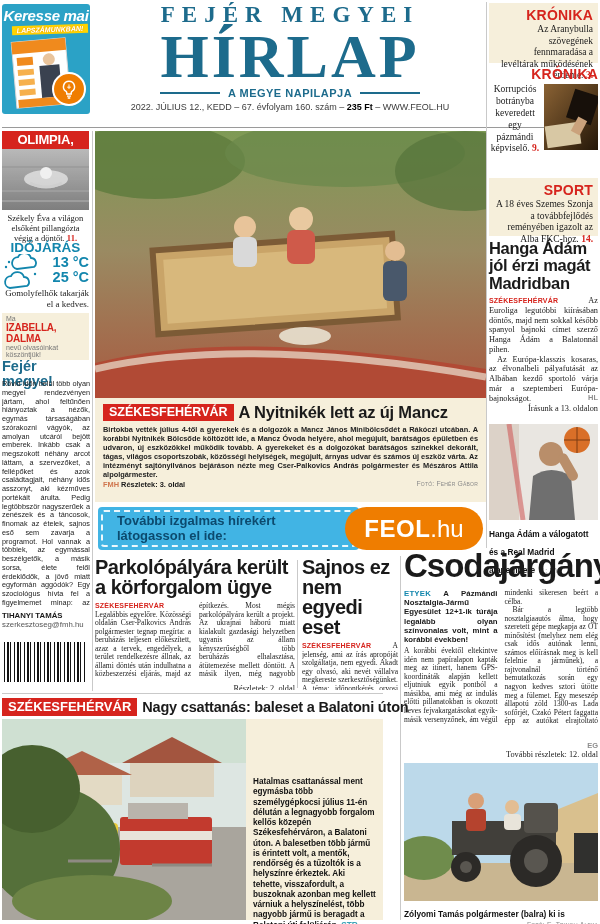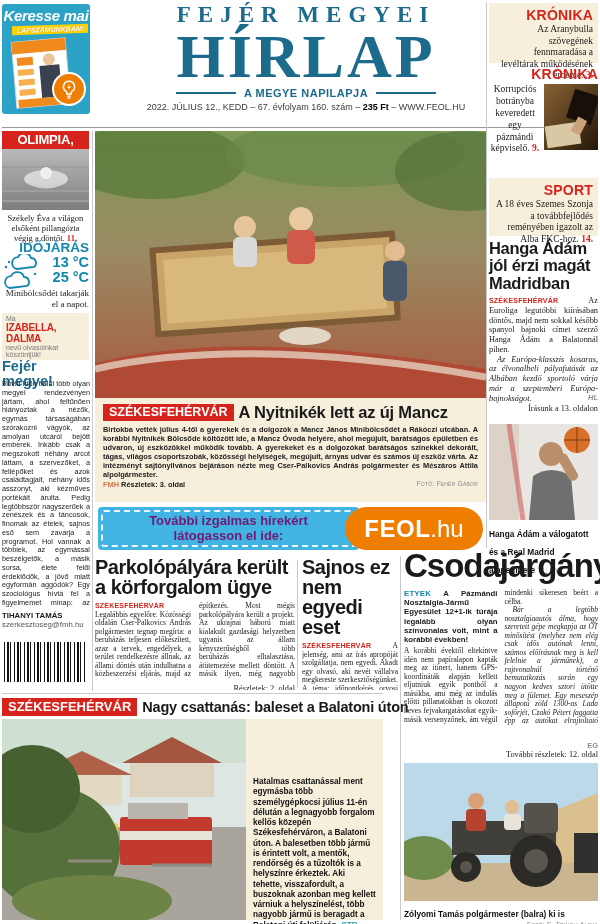--- a/index.html
+++ b/index.html
@@ -18,21 +18,21 @@
   .promo{top:4px;left:2px;width:88px;height:110px;background:#2ba2c6;border-radius:3px;}
   .promo-title{font-size:15px;font-weight:bold;font-style:italic;color:#fff;text-align:center;padding-top:3px;letter-spacing:-.3px;}
   .promo-ribbon{position:absolute;top:21px;left:10px;right:2px;background:#ffd400;color:#fff;
     font-size:7px;font-weight:bold;font-style:italic;text-align:center;padding:1px 0;
     transform:rotate(-2deg);text-shadow:0 0 2px #e98a00;}
   .promo-mag{position:absolute;top:32px;left:8px;}
   .promo-badge{position:absolute;right:4px;bottom:8px;width:34px;height:34px;border-radius:50%;
     background:var(--orange);border:2px solid #fff;display:flex;align-items:center;justify-content:center;}
 
   
-  .mast{top:2px;left:114px;width:384px;text-align:center;color:var(--teal);}
+  .mast{top:2px;left:98px;width:384px;text-align:center;color:var(--teal);}
   .mast-over{font-family:"Liberation Serif",serif;font-weight:bold;font-size:23px;letter-spacing:7px;}
   .mast-title{font-family:"Liberation Serif",serif;font-weight:bold;font-size:62px;line-height:.92;letter-spacing:3px;}
   .mast-sub{display:flex;align-items:center;gap:8px;justify-content:center;margin-top:2px;}
   .mast-sub .line{flex:0 0 60px;height:2px;background:var(--teal);}
   .mast-sub-text{font-size:11px;font-weight:bold;color:var(--teal);letter-spacing:.5px;}
   .dateline{font-size:9px;color:#3c3c3c;margin-top:3px;}
   .dateline b{color:#000;}
   .hr-top{top:127px;left:2px;width:596px;height:1px;background:#9a9a9a;}
 
   
@@ -49,29 +49,29 @@
   .k2-text{font-family:"Liberation Serif",serif;font-size:9.5px;line-height:1.25;text-align:center;width:52px;}
   .hanga{left:489px;width:109px;top:240px;}
   .hanga-title{font-size:16.5px;font-weight:bold;line-height:1.05;letter-spacing:-.3px;}
   .art-body{font-family:"Liberation Serif",serif;font-size:8.3px;line-height:1.18;text-align:justify;}
   .kicker{color:var(--red);font-weight:bold;font-family:"Liberation Sans",sans-serif;font-size:7px;letter-spacing:.2px;}
   .kicker-teal{color:var(--teal-bright);}
   .byline{color:#8d8d8d;font-weight:bold;font-size:7.5px;font-family:"Liberation Sans",sans-serif;}
   .more{font-family:"Liberation Serif",serif;font-size:8.3px;}
   .photo-caption{font-size:8.3px;font-weight:bold;line-height:1.15;color:#111;}
   .credit{font-size:6.8px;color:#8a8a8a;font-variant:small-caps;letter-spacing:.2px;font-weight:normal;}
-  .indent{text-indent:8px;font-style:italic;}
+  .indent{text-indent:8px;}
 
   
   .oli-label{top:131px;left:2px;width:87px;background:var(--red);color:#fff;font-weight:bold;
     font-size:13px;text-align:center;padding:1px 0;letter-spacing:-.2px;}
   .oli-photo{top:149px;left:2px;width:87px;height:61px;}
   .oli-cap{top:213px;left:2px;width:87px;font-family:"Liberation Serif",serif;font-size:8.5px;line-height:1.2;text-align:center;}
   .weather{top:240px;left:2px;width:87px;text-align:right;color:var(--teal-bright);}
-  .w-label{font-weight:bold;font-size:13.5px;}
+  .w-label{font-weight:bold;font-size:13.5px;text-align:center;}
   .w-temp{font-weight:bold;font-size:14.5px;line-height:1.05;}
   .w-icon{position:absolute;left:0;top:14px;}
   .w-desc{top:288px;left:2px;width:87px;font-family:"Liberation Serif",serif;font-size:9px;line-height:1.2;text-align:right;color:#222;}
   .namesday{top:313px;left:2px;width:87px;background:var(--beige);padding:2px 4px;}
   .nd-prefix{font-size:7px;color:#777;}
   .nd-names{font-size:10px;font-weight:bold;color:var(--red);letter-spacing:-.2px;}
   .nd-suffix{font-size:7px;color:#777;}
   .ed-title{top:344px;left:2px;width:87px;color:var(--teal);font-weight:bold;font-size:14.5px;line-height:1.05;}
   .ed-body{top:380px;left:2px;width:88px;height:228px;font-size:7.3px;line-height:1.2;text-align:justify;overflow:hidden;color:#222;}
   .ed-author{top:611px;left:2px;width:87px;font-size:7.8px;font-weight:bold;}
@@ -85,21 +85,21 @@
   .redbox{display:inline-block;background:var(--red);color:#fff;font-weight:bold;font-size:12.5px;padding:1px 6px 2px;margin-right:5px;vertical-align:middle;}
   .main-title{display:inline-block;font-size:16.5px;font-weight:bold;letter-spacing:-.2px;vertical-align:middle;}
   .main-body{font-size:7.4px;font-weight:bold;line-height:1.22;text-align:justify;margin-top:3px;color:#222;}
   .main-foot{margin-top:1px;font-size:7.4px;font-weight:bold;display:flex;justify-content:space-between;}
   .fmh{color:#d0764e;}
 
   
   .feol{top:507px;left:98px;width:385px;height:43px;display:flex;}
   .feol-left{flex:1;background:var(--blue);border-radius:4px;display:flex;align-items:center;justify-content:center;}
   .feol-left-inner{border:2px dashed rgba(255,255,255,.9);border-radius:3px;margin:3px;padding:2px 14px;
-    color:#701a75;font-weight:bold;font-size:13px;text-align:center;line-height:1.15;flex:1;align-self:stretch;
+    color:#0c4a6e;font-weight:bold;font-size:13px;text-align:left;line-height:1.15;flex:1;align-self:stretch;
     display:flex;align-items:center;justify-content:center;}
   .feol-right{flex:0 0 138px;background:var(--orange);border-radius:24px;margin-left:-14px;
     display:flex;align-items:center;justify-content:center;color:#fff;font-size:24px;}
   .feol-right b{font-weight:bold;letter-spacing:.5px;}
 
   
   .art-title{font-size:20px;font-weight:bold;line-height:1.0;letter-spacing:-.5px;}
   .parkolo{top:557px;left:95px;width:200px;height:133px;}
   .parkolo .flow{margin-top:5px;height:82px;column-count:2;column-gap:8px;overflow:hidden;}
   .flow-p{font-family:"Liberation Serif",serif;font-size:7.5px;line-height:1.14;text-align:justify;}
@@ -236,21 +236,21 @@
     <div class="w-temp">13 °C</div>
     <div class="w-temp">25 °C</div>
     <svg class="w-icon" width="38" height="36" viewBox="0 0 38 36">
       <path d="M9 14a6 6 0 0 1 1-11.9A7 7 0 0 1 23 3a5 5 0 0 1 3 9z" fill="none" stroke="#1286ad" stroke-width="1.8" transform="translate(6 1)"></path>
       <path d="M8 32a6 6 0 0 1 1-11.9A7 7 0 0 1 22 21a5 5 0 0 1 3 9z" fill="none" stroke="#1286ad" stroke-width="1.8" transform="translate(0 2)"></path>
       <circle cx="7" cy="8" r="1.2" fill="#1286ad"></circle>
         <circle cx="4" cy="13" r="1.2" fill="#1286ad"></circle>
         <circle cx="33" cy="20" r="1.2" fill="#1286ad"></circle>
     </svg>
   </div>
-  <div class="abs w-desc">Minibölcsődét takarják el a napot.</div>
+  <div class="abs w-desc">Gomolyfelhők takarják el a kedves.</div>
 
   <div class="abs ed-title">Jó reggelt, Fejér megye!</div>
 
   <div class="abs namesday">
     <div class="nd-prefix">Ma</div>
     <div class="nd-names">IZABELLA, DALMA</div>
     <div class="nd-suffix">nevű olvasóinkat köszöntjük!</div>
   </div>
   <div class="abs ed-body">Rövid időn belül több olyan megyei rendezvényen jártam, ahol feltűnően hiányoztak a nézők, egymás társaságában szórakozni vágyók, az amolyan utcáról bejött emberek. Inkább csak a megszokott néhány arcot láttam, a szervezőket, a fellépőket és azok családtagjait, néhány idős asszonyt, aki kézműves portékáit árulta. Pedig legtöbbször nagyszerűek a zenészek és a táncosok, finomak az ételek, sajnos eső sem zavarja a programot. Hol vannak a többiek, az egymással beszélgetők, a másik sorsa, élete felől érdeklődők, a jövő miatt egyformán aggódók? Egy szociológus hívta fel a figyelmemet minap: az igazi, erős közösségekre, az egymásra figyelésre a következő időszakban, egy elhúzódó háborús válság idején nagyobb szükségünk lehet, mint a járványban. Ám ehhez együtt töltött idő kell.</div>
   <div class="abs ed-author">

